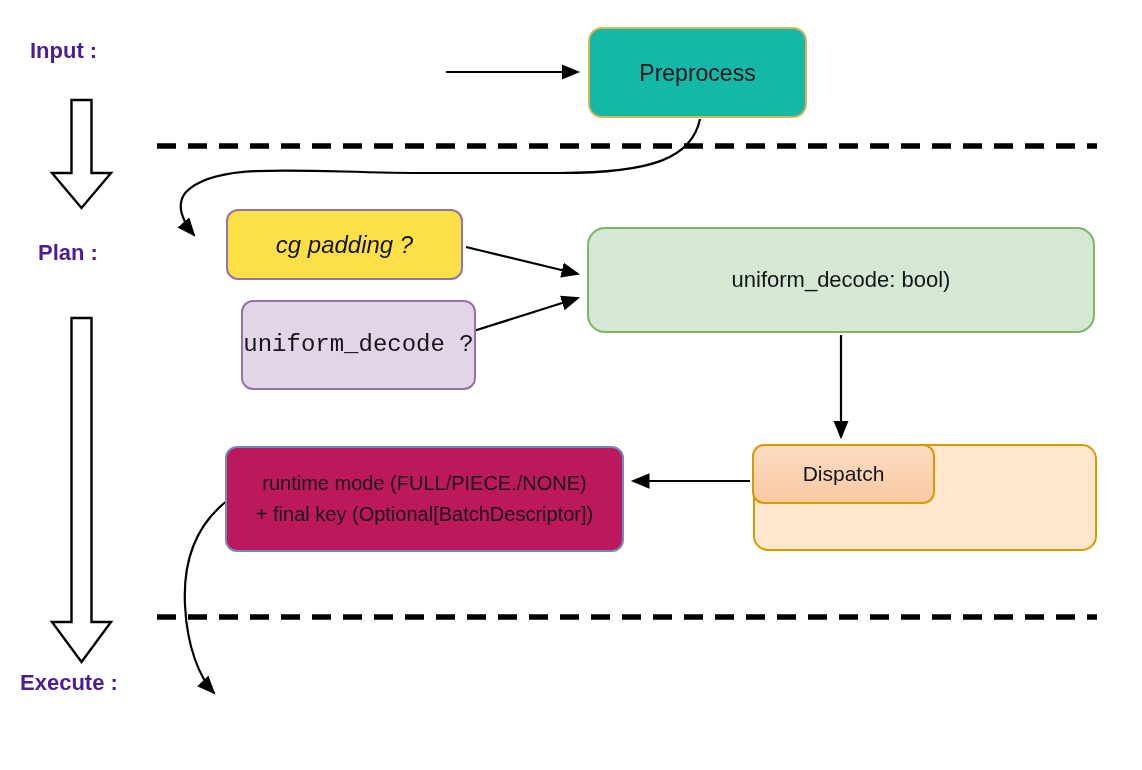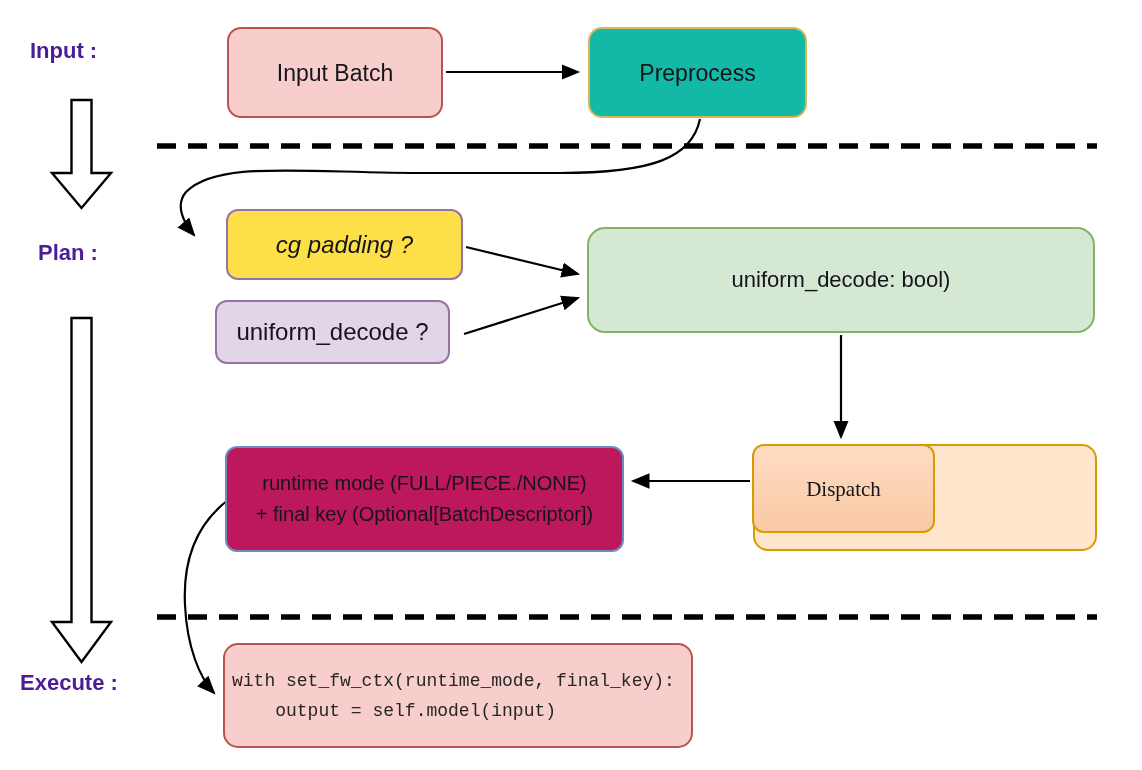--- a/index.html
+++ b/index.html
@@ -13,24 +13,24 @@
   #lbl-execute{left:20px;top:670px;}
 
   .node{
     position:absolute;box-sizing:border-box;display:flex;flex-direction:column;
     align-items:center;justify-content:center;text-align:center;
     border:2px solid #000;border-radius:14px;font-size:23px;line-height:30px;color:#15141a;
   }
   #node-input-batch{left:227px;top:27px;width:216px;height:91px;background:#f8cecc;border-color:#b85450;}
   #node-preprocess {left:588px;top:27px;width:219px;height:91px;background:#14b8a6;border-color:#d6b656;}
   #node-cg-padding {left:226px;top:209px;width:237px;height:71px;background:#fde047;border-color:#9673a6;font-size:24px;border-radius:12px;font-style:italic;}
-  #node-uniform-decode{left:215px;top:300px;width:235px;height:64px;background:#e1d5e7;border-color:#9673a6;font-size:24px;border-radius:12px;}
+  #node-uniform-decode{left:241px;top:300px;width:235px;height:90px;background:#e1d5e7;border-color:#9673a6;font-size:24px;border-radius:12px;font-family:Liberation Mono, monospace;}
   #node-init-key{left:587px;top:227px;width:508px;height:106px;background:#d5e8d4;border-color:#82b366;border-radius:18px;font-size:22px;line-height:30px;}
   #node-cudagraph-outer{left:753px;top:444px;width:344px;height:107px;background:#ffe6cc;border-color:#d79b00;border-radius:15px;}
-  #node-dispatch{left:752px;top:444px;width:183px;height:89px;background:linear-gradient(#fedcc2,#f9c9a4);border-color:#d79b00;border-radius:12px;font-size:21px;font-family:Liberation Serif, serif;}
+  #node-dispatch{left:752px;top:444px;width:183px;height:60px;background:linear-gradient(#fedcc2,#f9c9a4);border-color:#d79b00;border-radius:12px;font-size:21px;}
   #label-cudagraph{left:935px;top:444px;width:162px;height:107px;border:none;background:transparent;font-size:25px;line-height:32px;}
   #node-runtime-mode{left:225px;top:446px;width:399px;height:106px;background:#be185d;border-color:#6c8ebf;border-radius:12px;font-size:20px;line-height:31px;}
   #node-execute-code{
     left:223px;top:643px;width:470px;height:105px;background:#f8cecc;border-color:#b85450;border-radius:15px;
     font-family:"Liberation Mono","DejaVu Sans Mono",monospace;font-size:18px;line-height:30px;
     align-items:flex-start;justify-content:center;text-align:left;padding-left:7px;color:#262626;
   }
   .pre{white-space:pre;}
   #connector-layer{position:absolute;left:0;top:0;width:1142px;height:770px;pointer-events:none;}
 </style>
@@ -59,23 +59,20 @@
     <path d="M750,481 L633,481" stroke="#000" stroke-width="2.2" fill="none" marker-end="url(#arrowhead)"></path>
 
     <path d="M700,119 C692,158 652,173 560,173 L430,173 C300,173 218,160 186,192 C175,205 183,222 194,235" stroke="#000" stroke-width="2.2" fill="none" marker-end="url(#arrowhead)"></path>
     <path d="M228,500 C193,527 183,565 185,605 C187,648 200,678 214,693" stroke="#000" stroke-width="2.2" fill="none" marker-end="url(#arrowhead)"></path>
   </svg>
 
   <div class="stage-label" id="lbl-input">Input :</div>
   <div class="stage-label" id="lbl-plan">Plan :</div>
   <div class="stage-label" id="lbl-execute">Execute :</div>
 
-  <div class="node" id="node-input-batch">
-    <span>Input Batch</span>
-  </div>
 
   <div class="node" id="node-preprocess">
     <span>Preprocess</span>
   </div>
 
   <div class="node" id="node-cg-padding">
     <span>cg padding ?</span>
   </div>
 
   <div class="node" id="node-uniform-decode">
@@ -89,18 +86,14 @@
   <div class="node" id="node-cudagraph-outer"></div>
   <div class="node" id="node-dispatch">
     <span>Dispatch</span>
   </div>
 
   <div class="node" id="node-runtime-mode">
     <span>runtime mode (FULL/PIECE./NONE)</span>
     <span>+ final key (Optional[BatchDescriptor])</span>
   </div>
 
-  <div class="node" id="node-execute-code">
-    <span class="pre">with set_fw_ctx(runtime_mode, final_key):</span>
-    <span class="pre">    output = self.model(input)</span>
-  </div>
 
 </div>
 
 </body></html>

